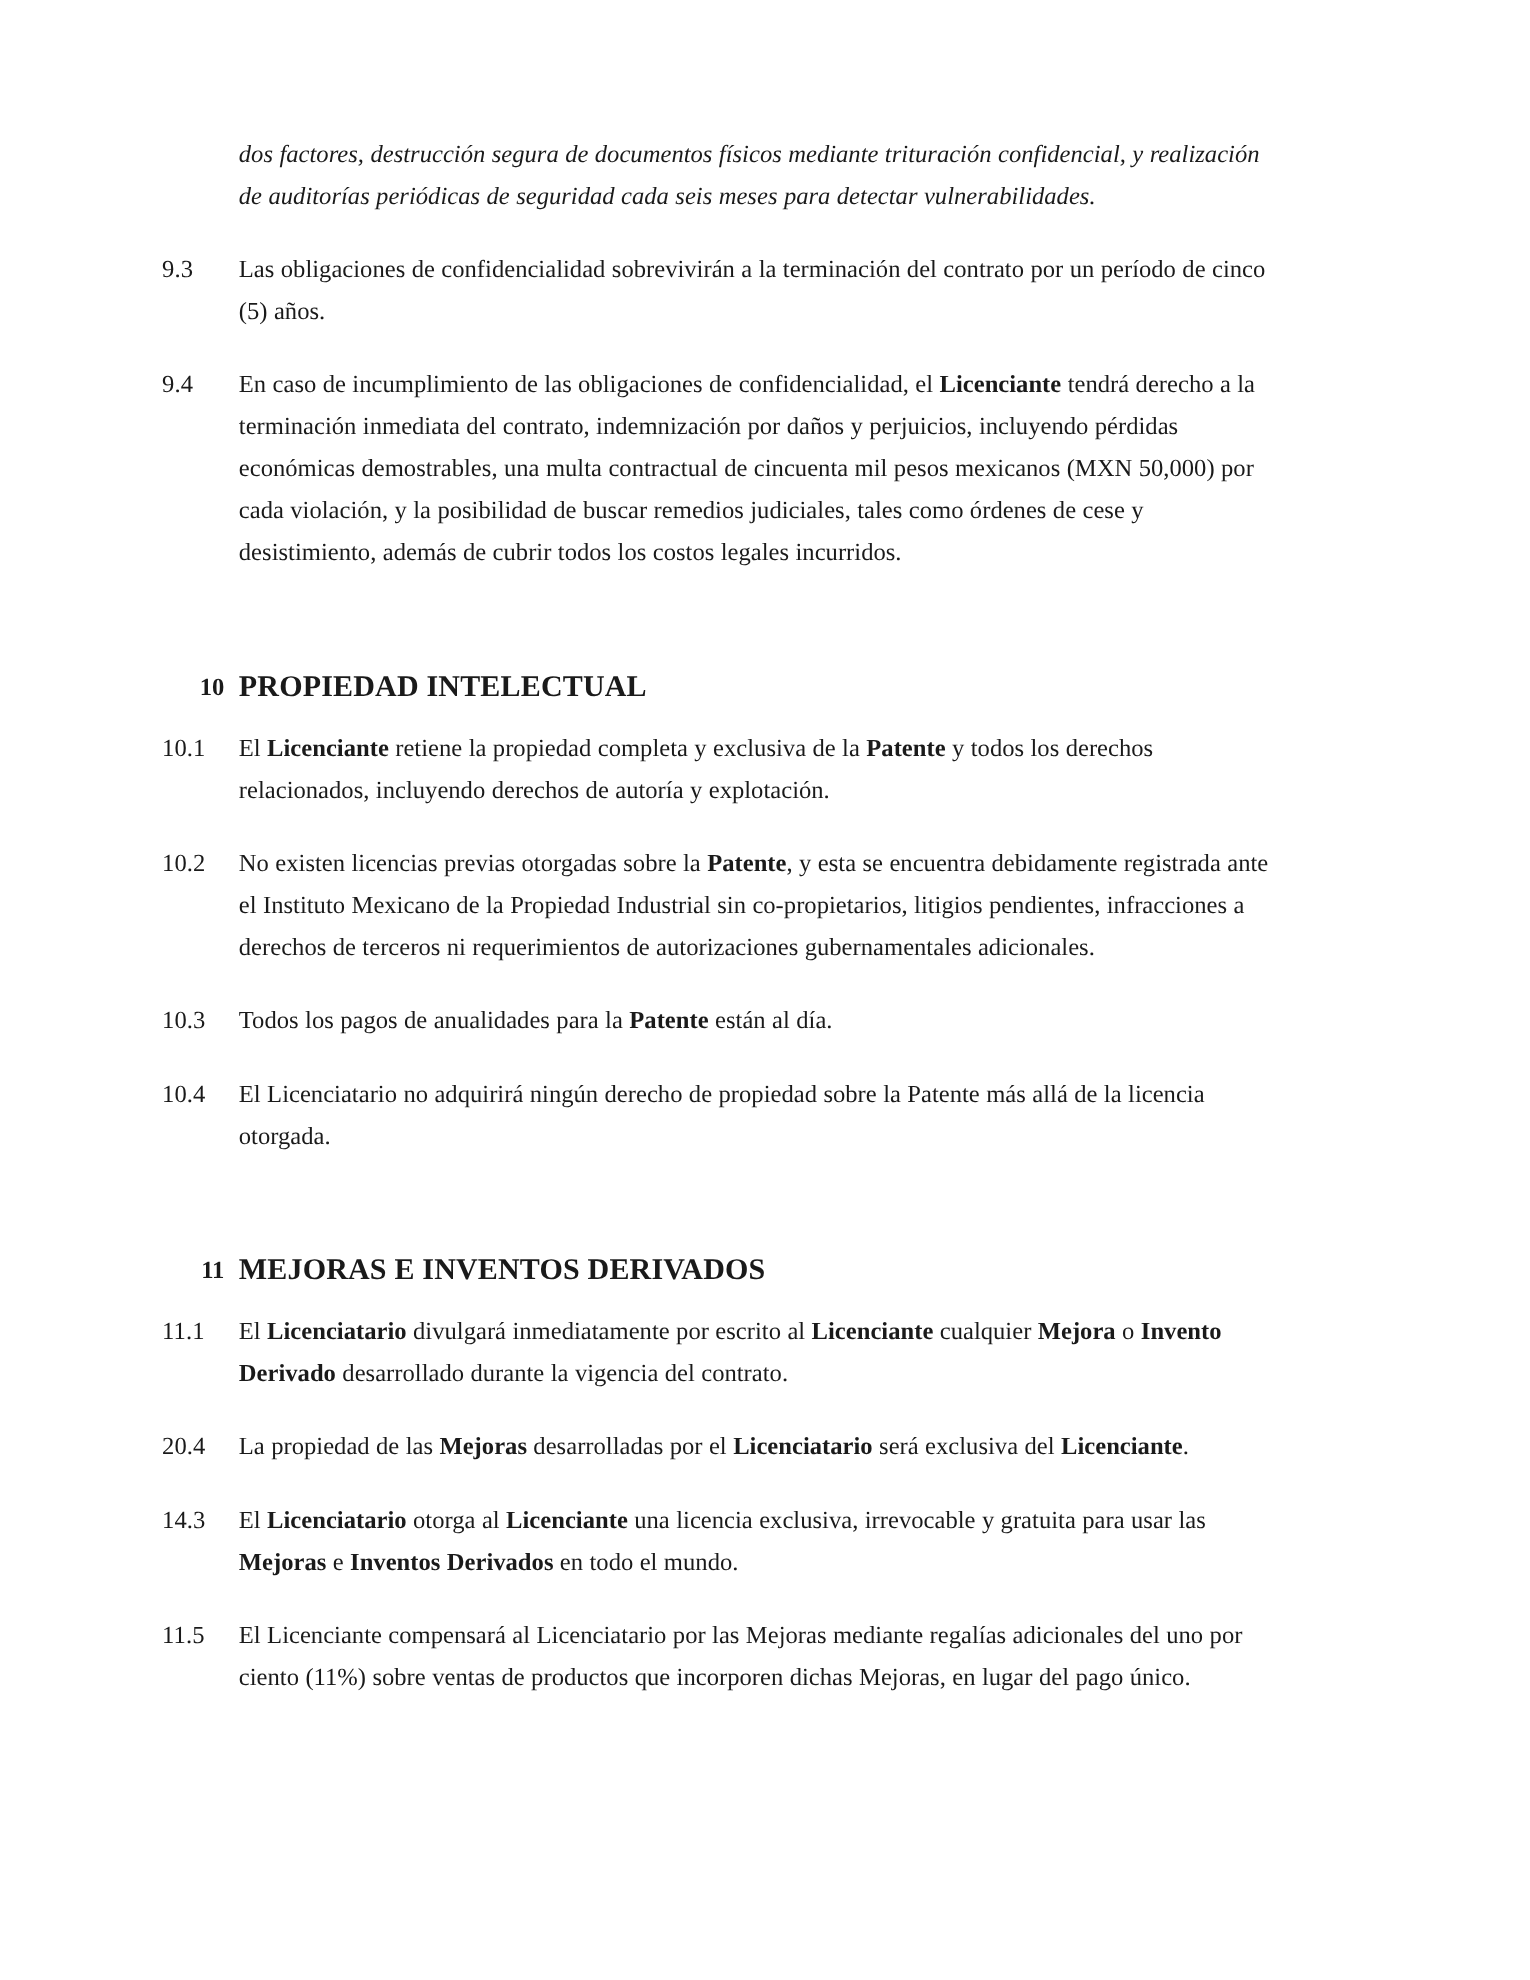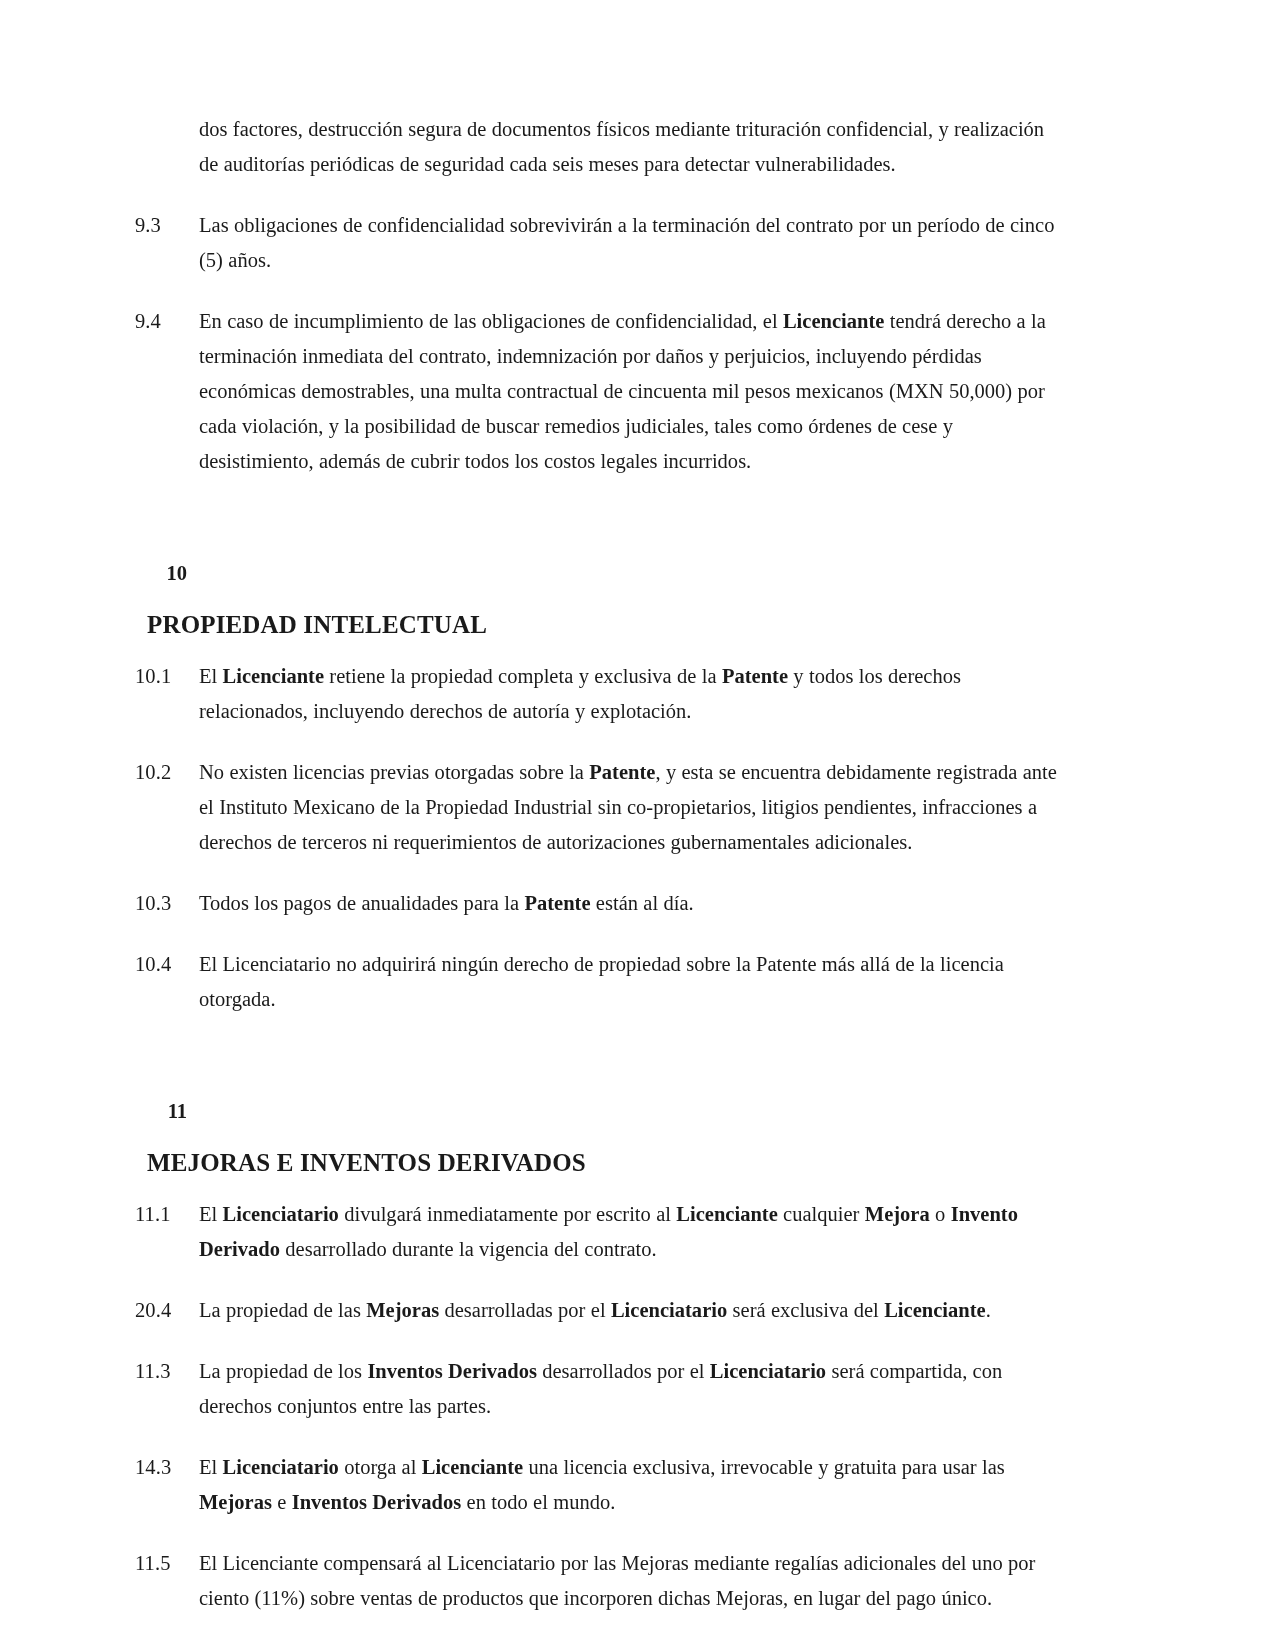--- a/index.html
+++ b/index.html
@@ -53,30 +53,30 @@
   }
   .clause-text b {
     font-weight: 700;
   }
 
   
   .continuation {
     display: flex;
     align-items: flex-end;
     margin: 0 0 26px 0;
+    font-style: italic;
   }
   .continuation .clause-number { visibility: hidden; }
 
   
   .section-heading {
     display: flex;
     align-items: flex-start;
     margin: 0;
     padding: 0;
-    flex-direction: column;
   }
   .section-heading .heading-number {
     flex: 0 0 52px;
     width: 52px;
     text-align: right;
     font-size: 20.5px;
     line-height: 32px;
     font-weight: 700;
   }
   .section-heading .heading-title {
@@ -138,24 +138,20 @@
       <div class="gap-after-heading"></div>
       <div class="clause">
         <div class="clause-number">11.1</div>
         <div class="clause-text"><span>El </span><b>Licenciatario</b><span> divulgará inmediatamente por escrito al </span><b>Licenciante</b><span> cualquier </span><b>Mejora</b><span> o </span><b>Invento Derivado</b><span> desarrollado durante la vigencia del contrato.</span></div>
       </div>
       <div class="clause">
         <div class="clause-number">20.4</div>
         <div class="clause-text"><span>La propiedad de las </span><b>Mejoras</b><span> desarrolladas por el </span><b>Licenciatario</b><span> será exclusiva del </span><b>Licenciante</b><span>.</span></div>
       </div>
       <div class="clause">
-        <div class="clause-number">11.3</div>
-        <div class="clause-text"><span>La propiedad de los </span><b>Inventos Derivados</b><span> desarrollados por el </span><b>Licenciatario</b><span> será compartida, con derechos conjuntos entre las partes.</span></div>
-      </div>
-      <div class="clause">
         <div class="clause-number">14.3</div>
         <div class="clause-text"><span>El </span><b>Licenciatario</b><span> otorga al </span><b>Licenciante</b><span> una licencia exclusiva, irrevocable y gratuita para usar las </span><b>Mejoras</b><span> e </span><b>Inventos Derivados</b><span> en todo el mundo.</span></div>
       </div>
       <div class="clause">
         <div class="clause-number">11.5</div>
         <div class="clause-text"><span>El Licenciante compensará al Licenciatario por las Mejoras mediante regalías adicionales del uno por ciento (11%) sobre ventas de productos que incorporen dichas Mejoras, en lugar del pago único.</span></div>
       </div>
     </div>
 </div>
 

